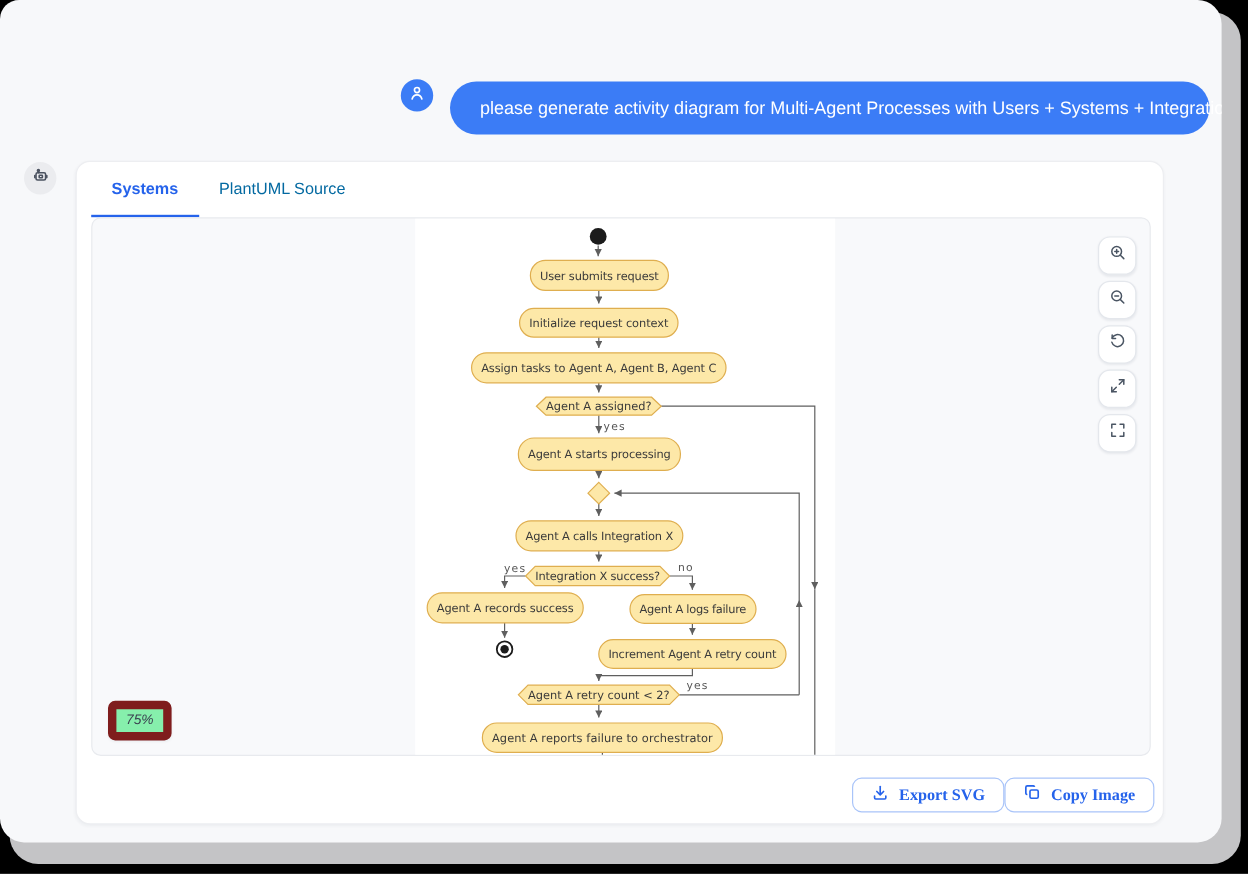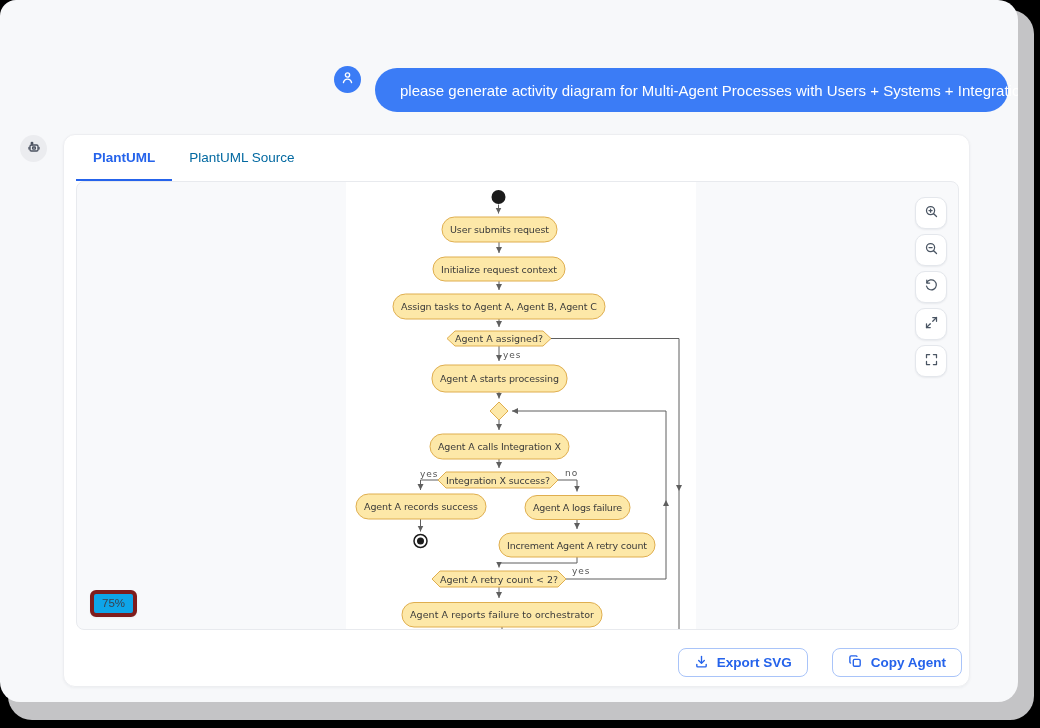--- a/index.html
+++ b/index.html
@@ -32,25 +32,25 @@
     border-bottom:2px solid transparent; cursor:pointer; }
   .tab.active { color:#2563eb; font-weight:600; border-bottom-color:#2563eb; }
   
   .viewport { position:absolute; left:12px; top:46px; width:883px; height:449px;
     background:#f8f9fb; border:1px solid #e8eaee; border-radius:8px; overflow:hidden; }
   .diagram-image { position:absolute; left:269px; top:0; width:350px; height:448px; background:#fff; }
   .controls { position:absolute; right:11px; top:15px; display:flex; flex-direction:column; gap:5px; }
   .ctrl-btn { width:32px; height:32px; border-radius:10px; background:#fff;
     border:1px solid #e4e7ec; box-shadow:0 1px 2px rgba(20,30,50,.07);
     display:flex; align-items:center; justify-content:center; cursor:pointer; }
-  .zoom-badge { position:absolute; left:13px; bottom:12px; background:#0ea5e9;
-    border:4px solid #7f1d1d; border-radius:6px; padding:3px 8px 4px;
-    font-size:11.5px; color:#3a4150; box-shadow:0 1px 2px rgba(20,30,50,.05); }
-  
-  .footer { position:absolute; right:7px; top:513px; display:flex; gap:24px; }
+  .zoom-badge { position:absolute; left:13px; bottom:12px; background:#86efac;
+    border:7px solid #7f1d1d; border-radius:6px; padding:3px 8px 4px;
+    font-size:11.5px; color:#3a4150; box-shadow:0 1px 2px rgba(20,30,50,.05);font-style:italic; }
+  
+  .footer { position:absolute; right:7px; top:513px; display:flex; gap:0;font-family:Liberation Serif, serif; }
   .action-btn { height:29px; display:flex; align-items:center; gap:8px;
     background:#fff; border:1px solid #a9c4f9; border-radius:8px; padding:0 15px;
     color:#2563eb; font-size:13.5px; font-weight:600; cursor:pointer; }
   
   .dnode { fill:#fde8a8; stroke:#dfae4f; stroke-width:1; }
   .dtext { font-family:"DejaVu Sans", sans-serif; font-size:9.5px; fill:#3a3a3a; }
   .dlabel { font-family:"DejaVu Sans", sans-serif; font-size:9px; fill:#555; letter-spacing:1px; }
   .dedge { stroke:#5f5f5f; stroke-width:1; fill:none; }
 </style>
 </head>
@@ -78,21 +78,21 @@
           <circle cx="9" cy="6.2" r="1.2"></circle>
         <rect x="10" y="12" width="4" height="3.2" rx="0.6"></rect>
         <path d="M4.5 12.5v2.5M19.5 12.5v2.5"></path>
       </svg>
     </span>
   </div>
 
   <div class="card">
 
     <div class="tabbar">
-      <div class="tab active">PlantUML</div>
+      <div class="tab active">Systems</div>
       <div class="tab">PlantUML Source</div>
     </div>
 
     <div class="viewport">
 
       <div class="diagram-image">
         <svg width="350" height="448" viewBox="0 0 350 448">
           <defs>
             <marker id="ah" markerWidth="8" markerHeight="8" refX="6" refY="3" orient="auto">
               <path d="M0,0 L6,3 L0,6 z" fill="#5f5f5f"></path>
@@ -233,18 +233,18 @@
         </span>
         <span>Export SVG</span>
       </div>
       <div class="action-btn">
         <span>
           <svg width="15" height="15" viewBox="0 0 24 24" fill="none" stroke="#2563eb" stroke-width="2.2" stroke-linejoin="round">
             <rect x="8.5" y="8.5" width="11" height="11" rx="2"></rect>
               <path d="M5 14.5 H4.5 A1.8 1.8 0 0 1 3 13 V5 a2 2 0 0 1 2-2 h8 a1.8 1.8 0 0 1 1.6 1.5"></path>
           </svg>
         </span>
-        <span>Copy Agent</span>
+        <span>Copy Image</span>
       </div>
     </div>
 
   </div>
 </div>
 
 </body></html>

